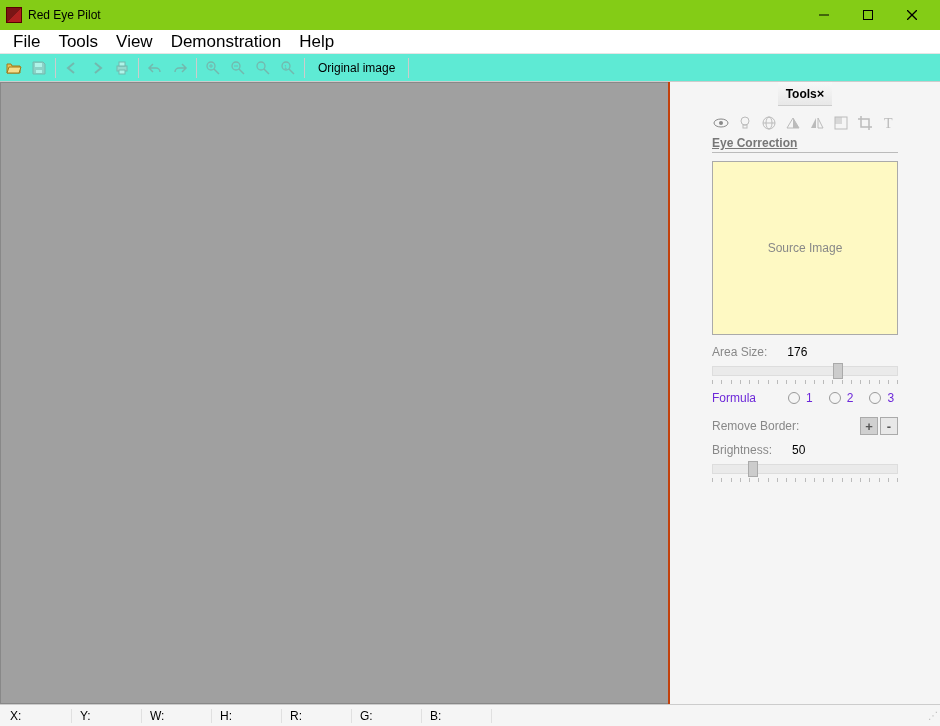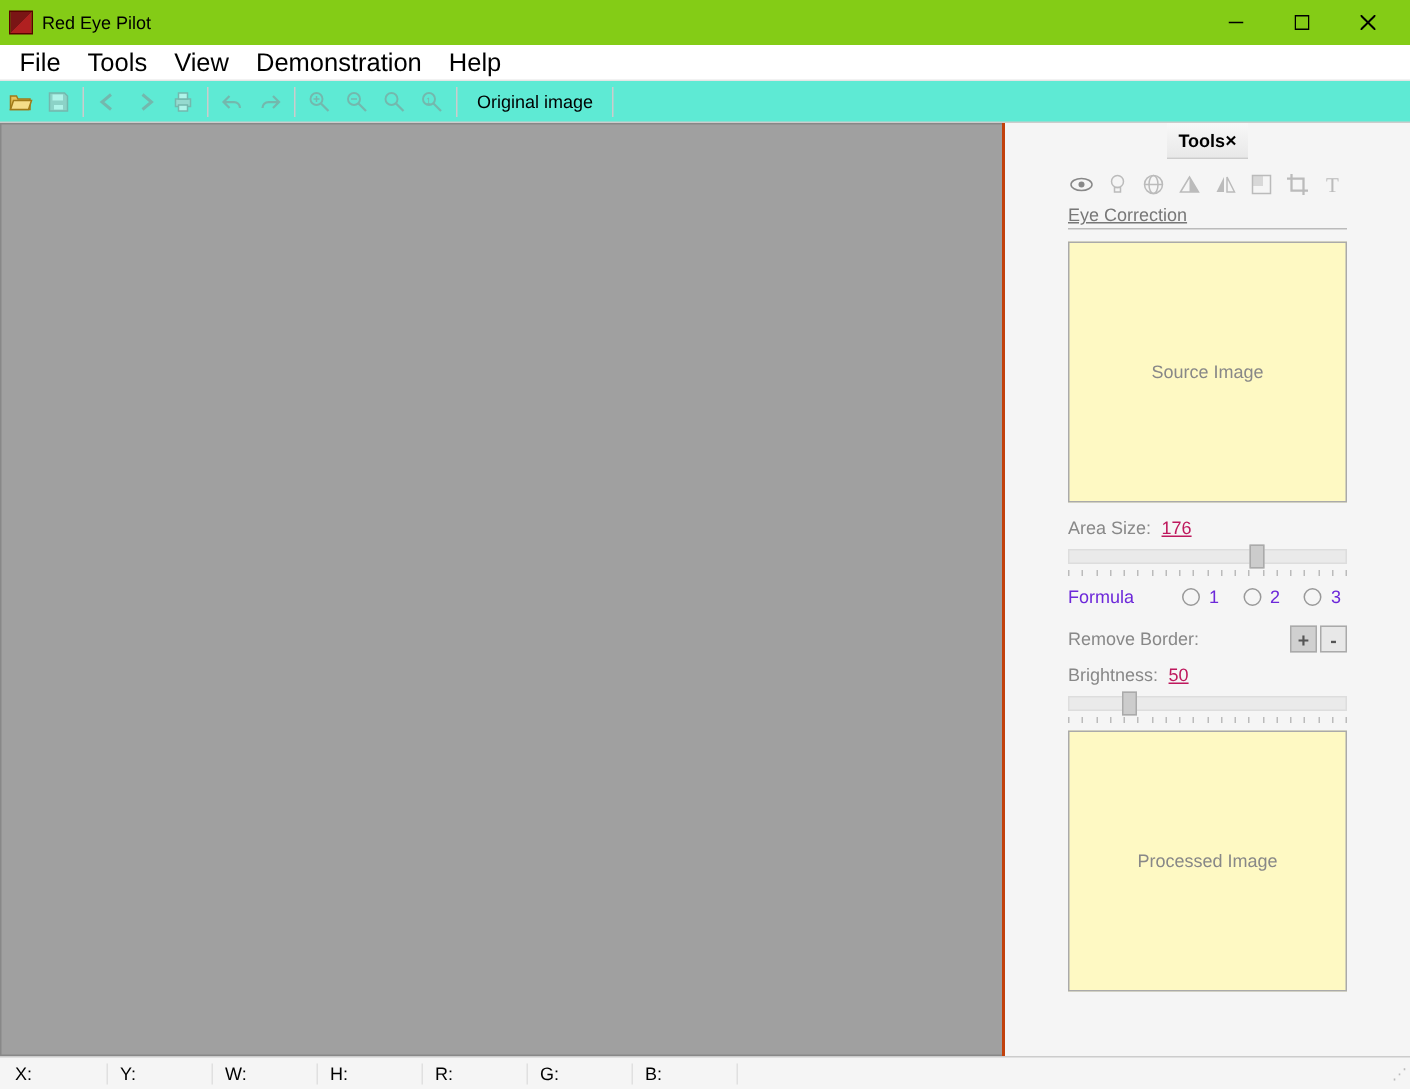--- a/index.html
+++ b/index.html
@@ -29,26 +29,26 @@
 
 
 .tools-panel { width: 272px; border-left: 2px solid #c2410c; display: flex; flex-direction: column; background: #f5f5f5; align-items: center; }
 .tools-header { height: 24px; display: flex; align-items: center; padding: 0 8px; background: linear-gradient(#f8f8f8, #e8e8e8); border-bottom: 1px solid #ccc; font-weight: bold; font-size: 12px; }
 .tools-header .spacer { flex: 1; }
 .tools-close { font-weight: bold; font-size: 13px; cursor: pointer; }
 .tools-content { flex: 1; padding: 6px 8px; overflow-y: auto; }
 .tool-icons-row { display: flex; gap: 6px; align-items: center; padding: 2px 0 4px 0; }
 .tool-icons-row .ticn { width: 18px; height: 18px; display: flex; align-items: center; justify-content: center; color: #888; }
 .ticn.active { color: #666; }
-.section-title { font-weight: normal; font-size: 12px; color: #777; border-bottom: 1px solid #bbb; padding-bottom: 2px; margin-bottom: 8px; text-decoration: underline; }
+.section-title { font-weight: bold; font-size: 12px; color: #777; border-bottom: 1px solid #bbb; padding-bottom: 2px; margin-bottom: 8px; text-decoration: underline; }
 .image-box { border: 1px solid #aaa; background: #fef9c3; height: 174px; display: flex; align-items: center; justify-content: center; color: #888; font-size: 12px; margin-bottom: 10px; }
 .image-box.processed { height: 174px; }
-.param-row { display: flex; align-items: center; font-size: 12px; color: #888; margin-bottom: 4px; gap: 7px; }
+.param-row { display: flex; align-items: center; font-size: 12px; color: #888; margin-bottom: 4px; gap: 20px; }
 .param-label { white-space: nowrap; }
-.param-value { color: #be185d; text-decoration: underline; }
+.param-value { color: #000000; }
 .slider-wrap { position: relative; height: 18px; margin-bottom: 8px; }
 .slider-track { position: absolute; top: 3px; left: 0; right: 0; height: 10px; background: #eaeaea; border: 1px solid #ddd; }
 .slider-thumb { position: absolute; top: 0px; width: 10px; height: 16px; background: #ccc; border: 1px solid #aaa; transform: translateX(-50%); }
 .slider-ticks { position: absolute; bottom: -3px; left: 0; right: 0; height: 4px; display: flex; justify-content: space-between; }
 .slider-ticks span { width: 1px; height: 4px; background: #bbb; }
 .radio-row { display: flex; align-items: center; gap: 12px; margin: 10px 0 12px 0; font-size: 12px; color: #6d28d9; }
 .radio-row .radios { display: flex; gap: 16px; margin-left: 20px; }
 .radio-opt { display: flex; align-items: center; gap: 6px; }
 .radio-circle { width: 12px; height: 12px; border: 1px solid #999; border-radius: 50%; }
 .border-row { display: flex; align-items: center; font-size: 12px; color: #888; margin-bottom: 8px; }
@@ -323,23 +323,20 @@
             <span></span>
             <span></span>
             <span></span>
             <span></span>
             <span></span>
             <span></span>
             <span></span>
           </div>
       </div>
 
-      <div class="image-box processed">
-        <span>Processed Image</span>
-      </div>
     </div>
   </div>
 </div>
 
 <div class="statusbar">
   <div class="status-cell">X:</div>
   <div class="status-cell">Y:</div>
   <div class="status-cell">W:</div>
   <div class="status-cell">H:</div>
   <div class="status-cell">R:</div>

